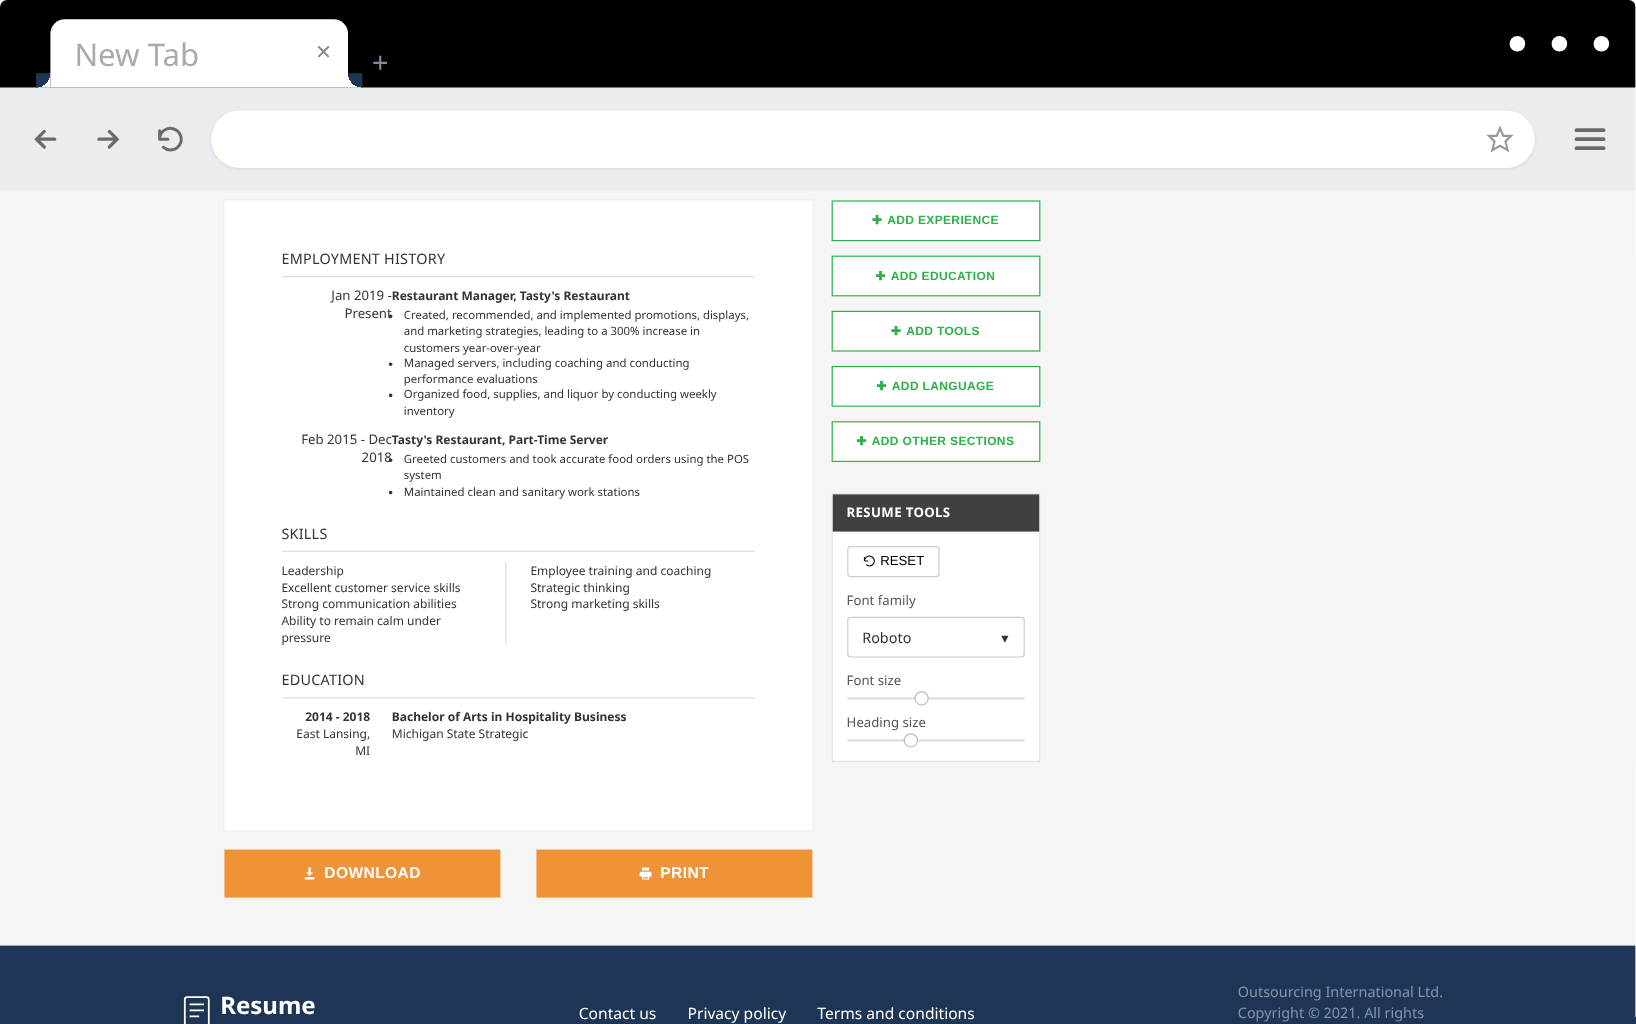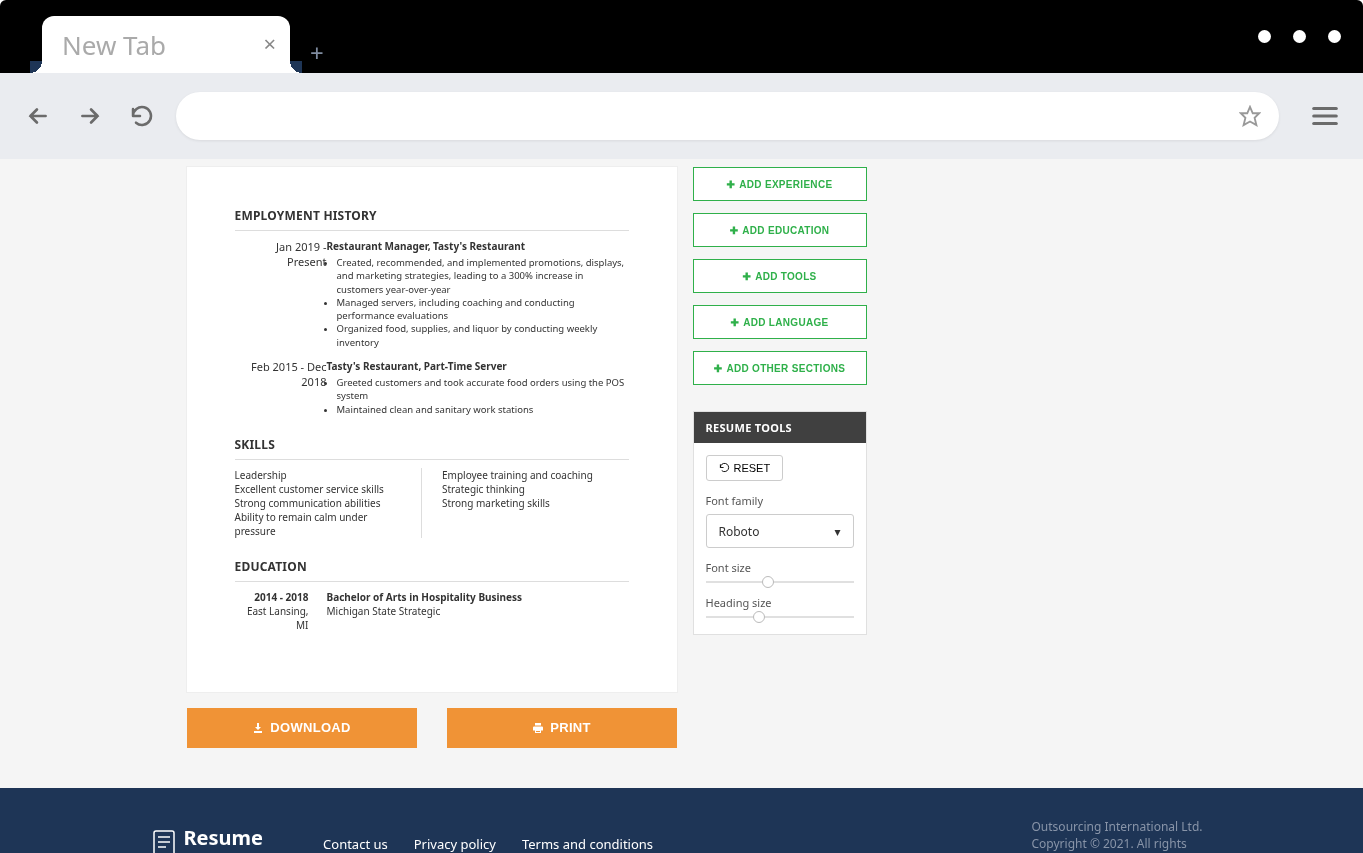--- a/index.html
+++ b/index.html
@@ -15,21 +15,21 @@
 .win-dots span{width:13px;height:13px;background:#fff;border-radius:50%}
 .toolbar{background:#eaecf0;height:86px;display:flex;align-items:center;padding:0 20px;gap:16px}
 .nav-btn{width:36px;height:36px;display:flex;align-items:center;justify-content:center;cursor:pointer;color:#6b6b6b}
 .omnibox{flex:1;height:48px;background:#fff;border-radius:24px;display:flex;align-items:center;padding:0 18px;box-shadow:0 1px 3px rgba(0,0,0,.08)}
 .omnibox-input{flex:1;border:none;outline:none;font-size:15px}
 .star-btn{color:#999;cursor:pointer}
 .menu-btn{width:36px;height:36px;display:flex;align-items:center;justify-content:center;cursor:pointer;color:#6b6b6b;margin-left:12px}
 .page{background:#f5f5f5;padding:0 0 40px}
 .layout{max-width:990px;margin:0 auto;display:flex;gap:16px;align-items:flex-start;padding-top:8px}
 .resume{background:#fff;width:490px;padding:20px 48px 60px 48px;box-shadow:0 0 0 1px #eee}
-.section-title{font-weight:700;font-size:12px;color:#333;margin-top:20px;margin-bottom:6px;letter-spacing:.2px}
+.section-title{font-weight:400;font-size:12px;color:#333;margin-top:20px;margin-bottom:6px;letter-spacing:.2px}
 .hr{height:1px;background:#ddd;margin-bottom:8px}
 .job{display:flex;font-size:10px;color:#333;margin-bottom:10px}
 .job-dates{width:92px;flex-shrink:0;font-weight:400;font-size:11px;text-align:right;padding-left:6px}
 .job-body{flex:1}
 .job-title{font-weight:700;font-size:10px;margin-bottom:3px}
 .job ul{list-style:disc;padding-left:10px}
 .job li{font-size:9.5px;line-height:1.4;color:#333}
 .skills-grid{display:flex;font-size:10px;color:#333}
 .skills-col{flex:1;padding-right:10px}
 .skills-col div{line-height:1.4}
@@ -48,21 +48,21 @@
 .reset-btn{border:1px solid #ccc;background:#fff;font-size:11px;padding:6px 12px;cursor:pointer;display:inline-flex;align-items:flex-start;gap:4px;border-radius:3px}
 .tool-label{font-size:11px;color:#555;margin-top:12px;margin-bottom:6px}
 .select{border:1px solid #ccc;border-radius:3px;height:34px;display:flex;align-items:center;justify-content:space-between;padding:0 12px;font-size:12px;color:#333;cursor:pointer}
 .slider{height:2px;background:#e0e0e0;position:relative;margin:6px 0 4px}
 .slider-thumb{width:12px;height:12px;border-radius:50%;background:#fff;border:1px solid #bbb;position:absolute;top:-5px}
 .footer{background:#1e3556;min-height:112px;display:flex;align-items:center;justify-content:center;padding:22px 40px}
 .footer-inner{display:flex;align-items:center;width:100%;max-width:1060px;gap:60px}
 .logo{display:flex;align-items:center;gap:8px;color:#fff}
 .logo-text{font-size:20px;font-weight:700}
 .logo-sub{color:#2fb04a;font-size:9px;letter-spacing:1px;display:block;text-align:center}
-.footer-links{display:flex;gap:26px;flex:1;}
+.footer-links{display:flex;gap:26px;flex:1;justify-content:center}
 .footer-links a{color:#fff;text-decoration:none;font-size:13px}
 .copyright{color:#8894a8;font-size:12px;max-width:180px;line-height:1.4}
 svg{display:block}
 </style>
 </head>
 <body>
 
 <div class="chrome-top">
   <div class="tab">
     <span class="tab-title">New Tab</span>

